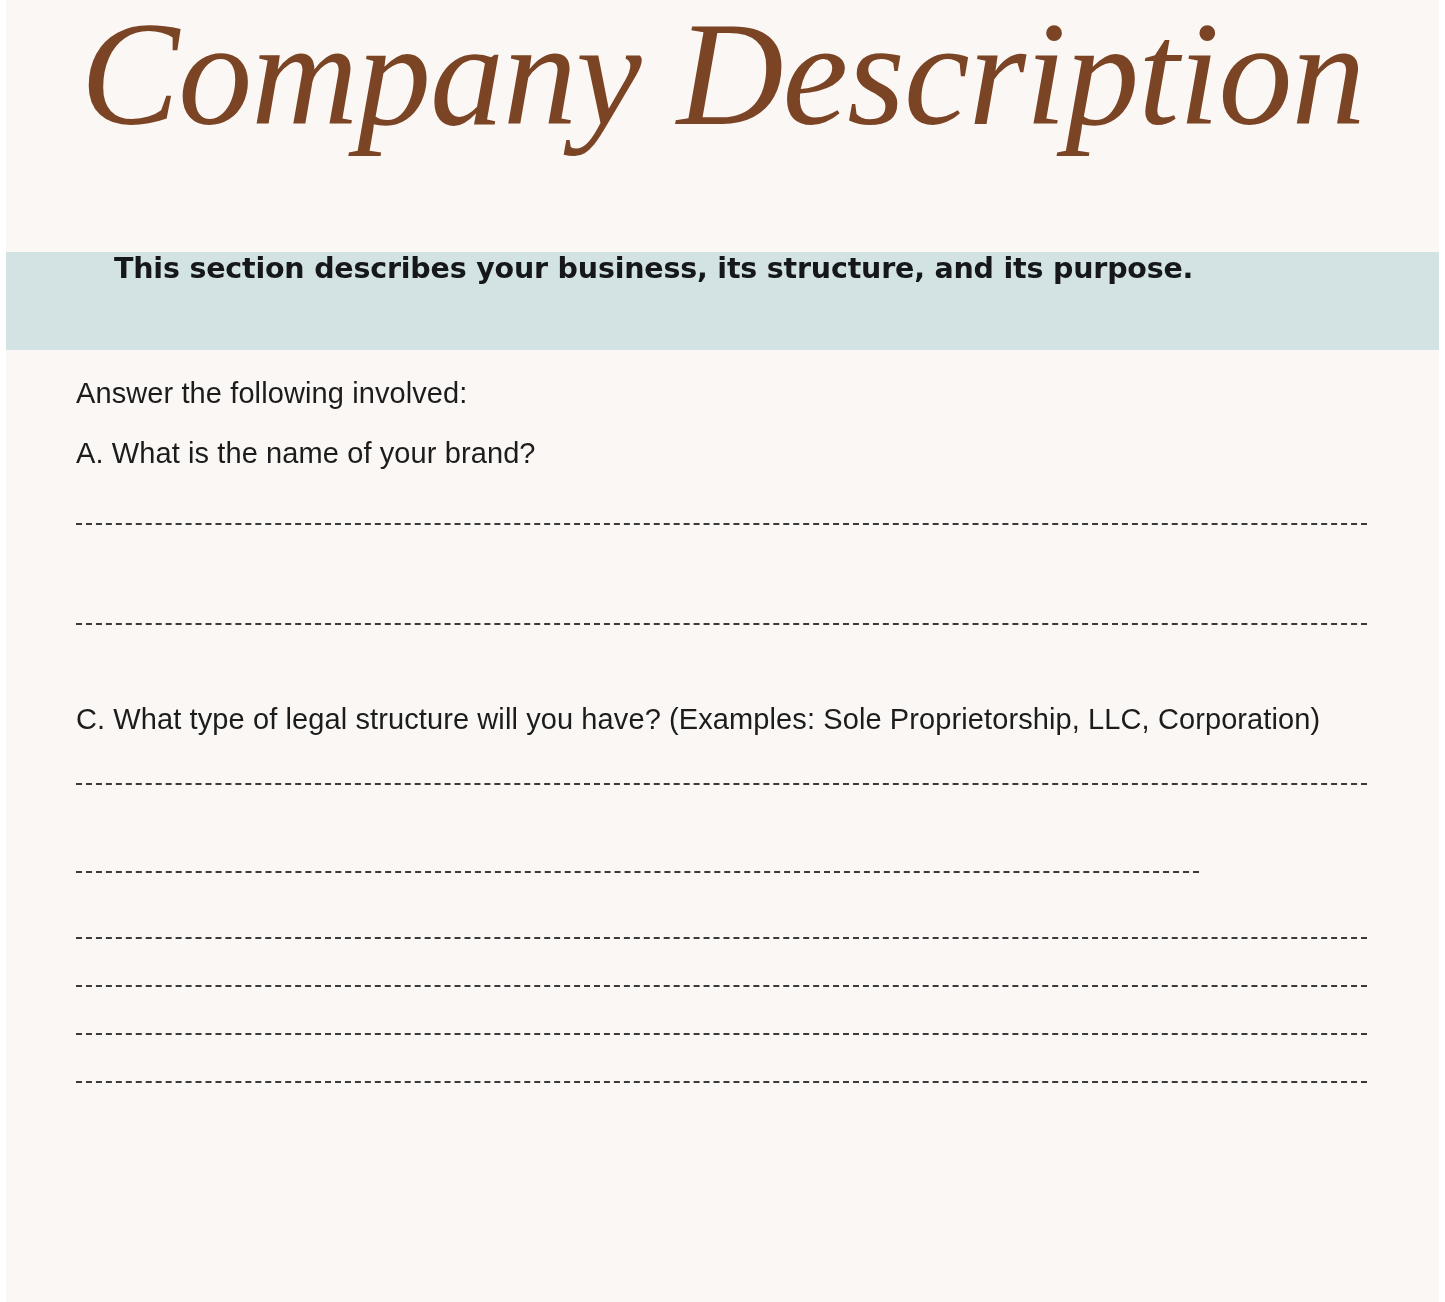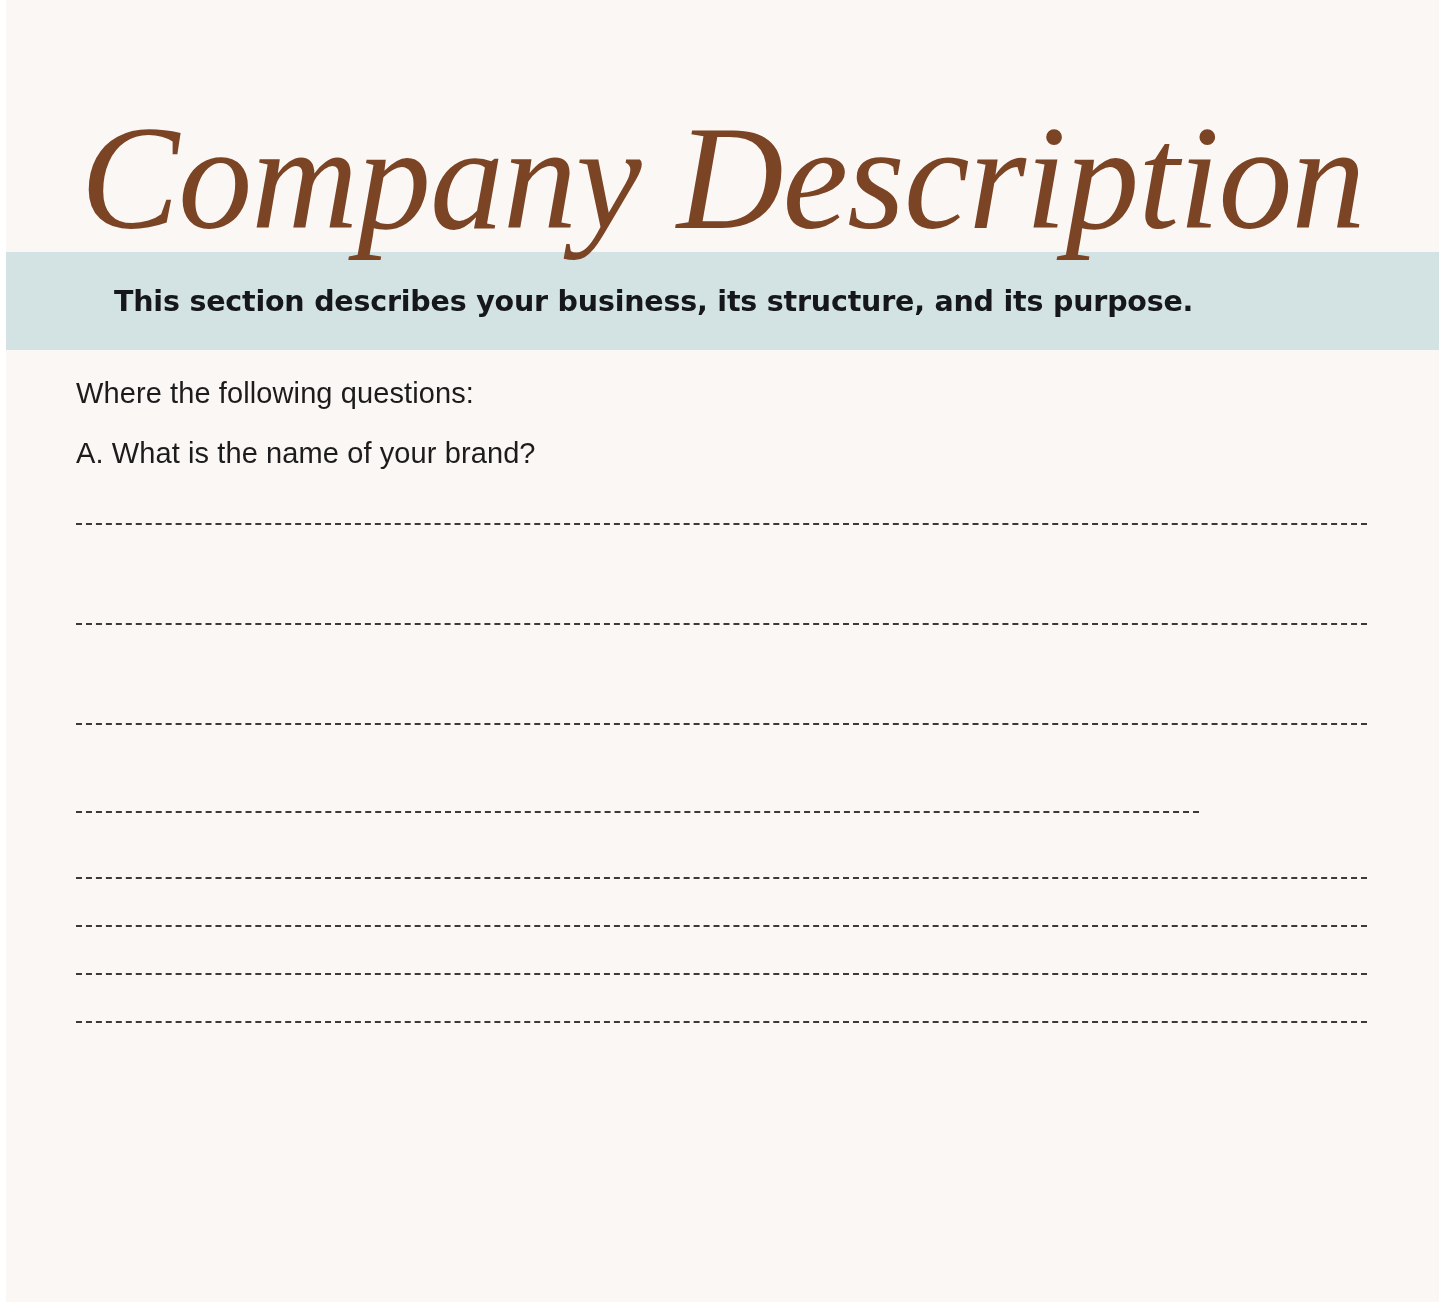--- a/index.html
+++ b/index.html
@@ -18,40 +18,40 @@
     width: 1445px;
     height: 1302px;
     background: #fbf7f5;
     box-sizing: border-box;
     border-left: 6px solid #ffffff;
     border-right: 6px solid #ffffff;
   }
   .title-band {
     height: 252px;
     display: flex;
-    align-items: flex-end;
+    align-items: flex-start;
     justify-content: center;
     padding: 0 40px;
     box-sizing: border-box;
   }
   .doc-title {
     font-family: "Liberation Serif", "DejaVu Serif", serif;
     font-style: italic;
     font-weight: 400;
     font-size: 148px;
     line-height: 1.0;
     color: #7b4424;
     letter-spacing: -1px;
     white-space: nowrap;
   }
   .subtitle-band {
     background: #d3e3e3;
     height: 98px;
     display: flex;
-    align-items: center;
+    align-items: flex-start;
     padding-left: 108px;
     box-sizing: border-box;
   }
   .subtitle-text {
     font-family: "DejaVu Sans", sans-serif;
     font-weight: bold;
     font-size: 28.5px;
     color: #15171a;
     letter-spacing: -0.2px;
   }
@@ -97,31 +97,32 @@
   <div class="title-band">
     <div class="doc-title">Company Description</div>
   </div>
 
   <div class="subtitle-band">
     <div class="subtitle-text">This section describes your business, its structure, and its purpose.</div>
   </div>
 
   <div class="body-area">
 
-    <div class="q-text intro">Where the following questions:</div>
+    <div class="q-text intro">Answer the following involved:</div>
 
     <div class="q-text q-block">A. What is the name of your brand?</div>
     <div class="sp-48"></div>
     <div class="rule"></div>
 
     <div class="sp-56"></div>
     <div class="sp-42"></div>
     <div class="rule"></div>
 
     <div class="sp-56"></div>
+    <div class="q-text q-block">C. What type of legal structure will you have?  (Examples: Sole Proprietorship, LLC, Corporation)</div>
     <div class="sp-42"></div>
     <div class="rule"></div>
 
     <div class="sp-56"></div>
     <div class="sp-30"></div>
     <div class="rule rule-short"></div>
 
     <div class="sp-18"></div>
 
     <div class="lines-group">

